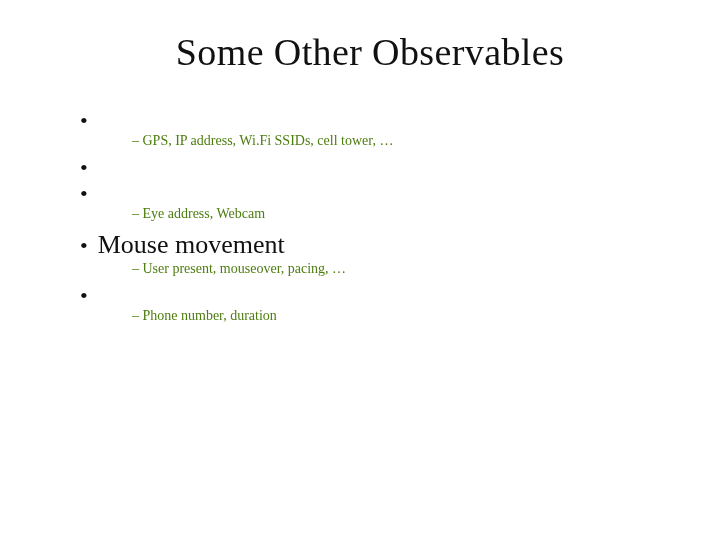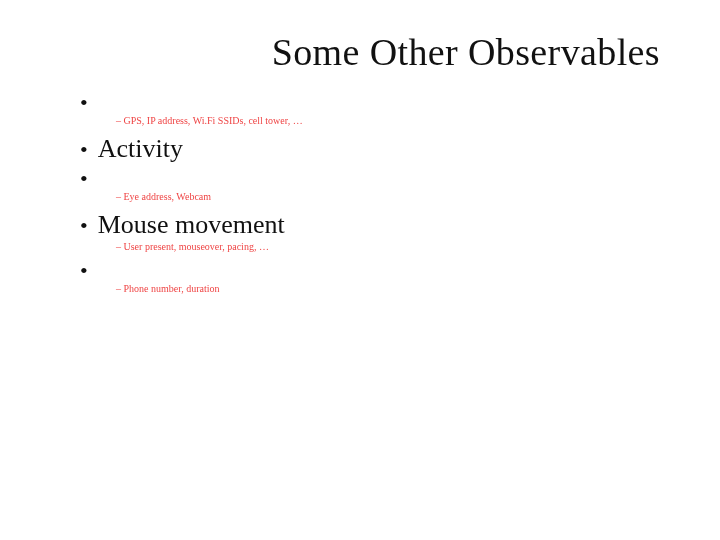--- a/index.html
+++ b/index.html
@@ -16,22 +16,22 @@
       display: flex;
       flex-direction: column;
       justify-content: flex-start;
       padding: 30px 60px 30px 80px;
       overflow: hidden;
     }
 
     .slide-title {
       font-size: 38px;
       font-weight: normal;
-      text-align: right;
-      margin-bottom: 18px;
+      text-align: center;
+      margin-bottom: 36px;
       color: #111;
       letter-spacing: 0.01em;
     }
 
     .bullet-list {
       list-style: none;
       padding: 0;
     }
 
     .bullet-item {
@@ -46,23 +46,23 @@
       color: #111;
       margin-bottom: 0px;
     }
 
     .bullet-dot {
       font-size: 22px;
       line-height: 1;
     }
 
     .bullet-sub {
-      font-size: 10px;
-      color: #ef4444;
-      margin-left: 36px;
+      font-size: 14px;
+      color: #4d7c0f;
+      margin-left: 52px;
       margin-top: 1px;
       margin-bottom: 8px;
     }
   </style>
 </head>
 <body>
 
 <h1 class="slide-title">Some Other Observables</h1>
 
 <ul class="bullet-list">
@@ -70,21 +70,20 @@
   <li class="bullet-item">
     <div class="bullet-main">
       <span class="bullet-dot">•</span>
     </div>
     <div class="bullet-sub">– GPS, IP address, Wi.Fi SSIDs, cell tower, …</div>
   </li>
 
   <li class="bullet-item">
     <div class="bullet-main">
       <span class="bullet-dot">•</span>
-      <span>Activity</span>
     </div>
   </li>
 
   <li class="bullet-item">
     <div class="bullet-main">
       <span class="bullet-dot">•</span>
     </div>
     <div class="bullet-sub">– Eye address, Webcam</div>
   </li>
 

